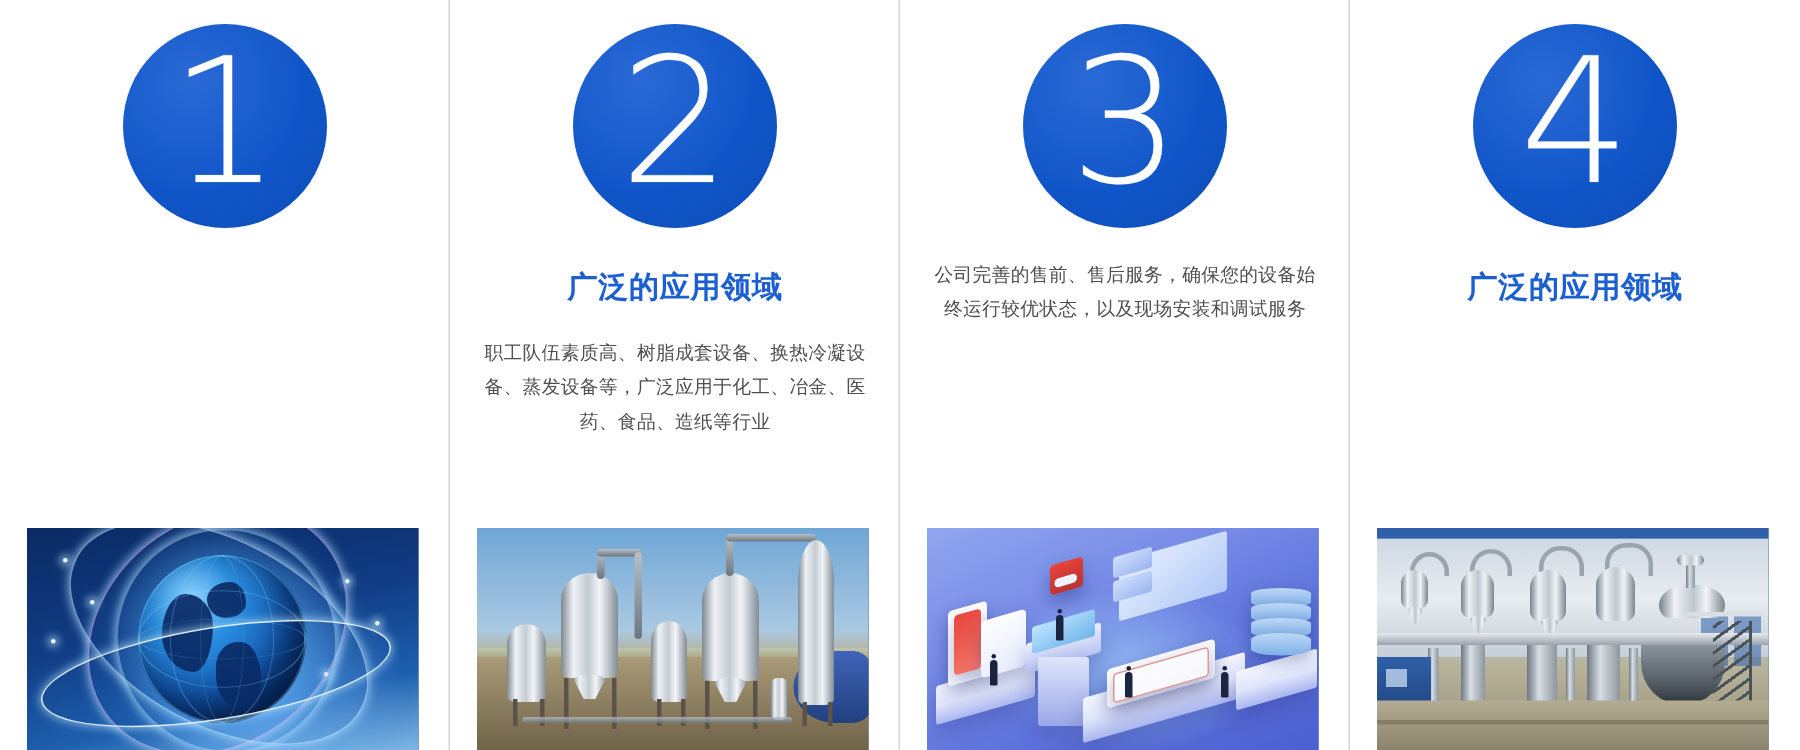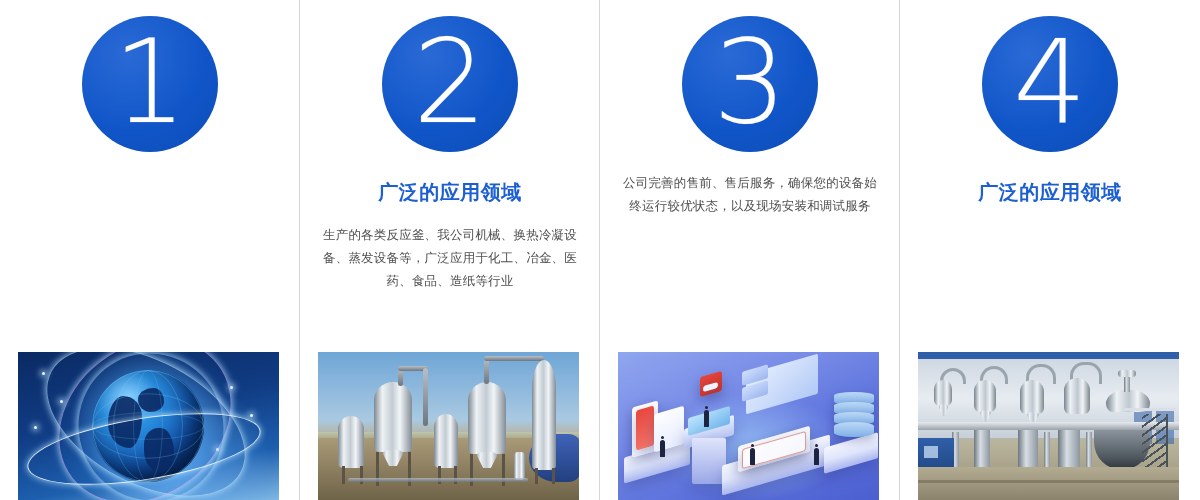--- a/index.html
+++ b/index.html
@@ -334,21 +334,21 @@
         <div class="orbit o1"></div>
       </div>
     </div>
   </div>
 
   <div class="feature-panel">
     <div class="medallion">
       <span class="medallion-number">2</span>
     </div>
     <div class="feature-title">广泛的应用领域</div>
-    <div class="feature-desc">生产的各类反应釜、我公司机械、换热冷凝设备、蒸发设备等，广泛应用于化工、冶金、医药、食品、造纸等行业</div>
+    <div class="feature-desc">职工队伍素质高、树脂成套设备、换热冷凝设备、蒸发设备等，广泛应用于化工、冶金、医药、食品、造纸等行业</div>
 
     <div class="feature-photo">
       <div class="photo-inner photo-tanks">
         <div class="horizon"></div>
         <div class="ground"></div>
         <div class="bluedrum"></div>
 
         <div class="tank cap" style="left:20px;top:64px;width:26px;height:52px;"></div>
         <div class="leg" style="left:24px;top:114px;height:18px;"></div>
         <div class="leg" style="left:42px;top:114px;height:18px;"></div>

